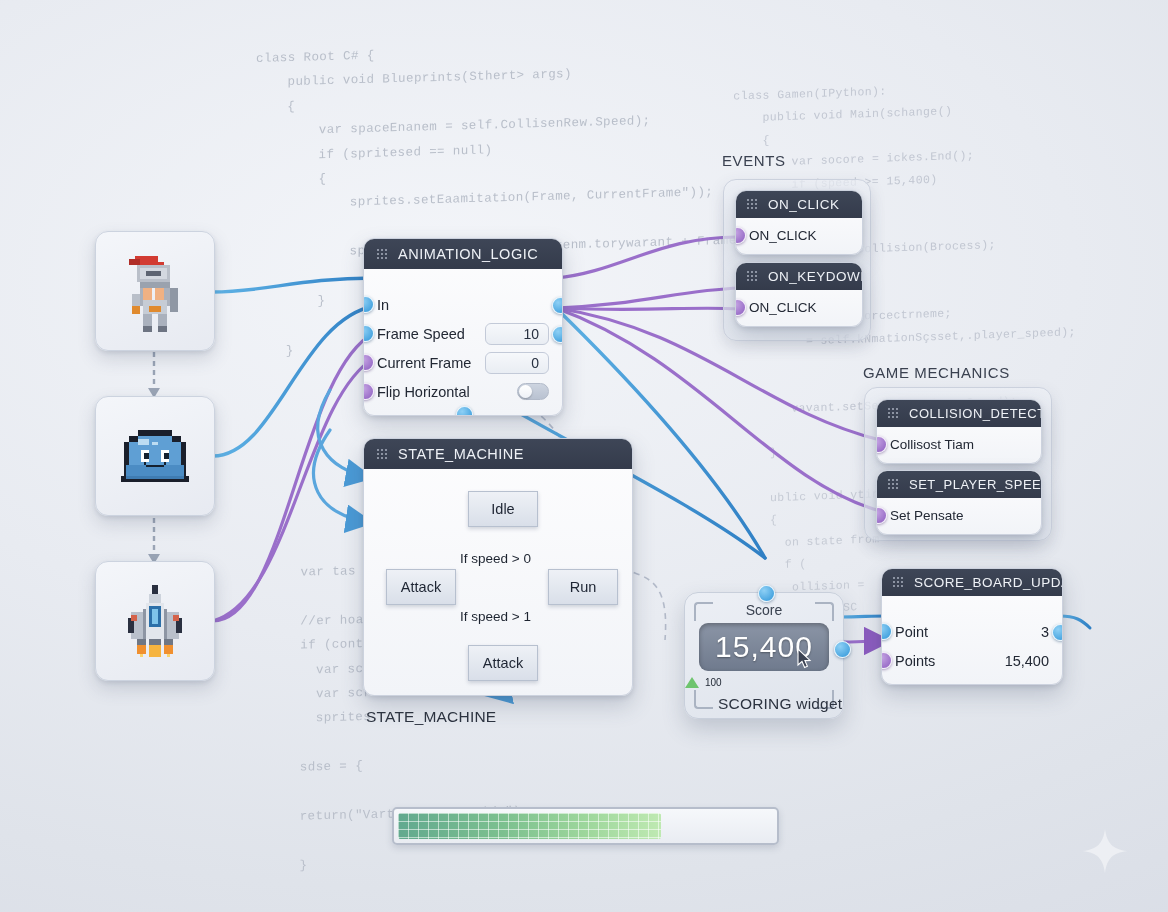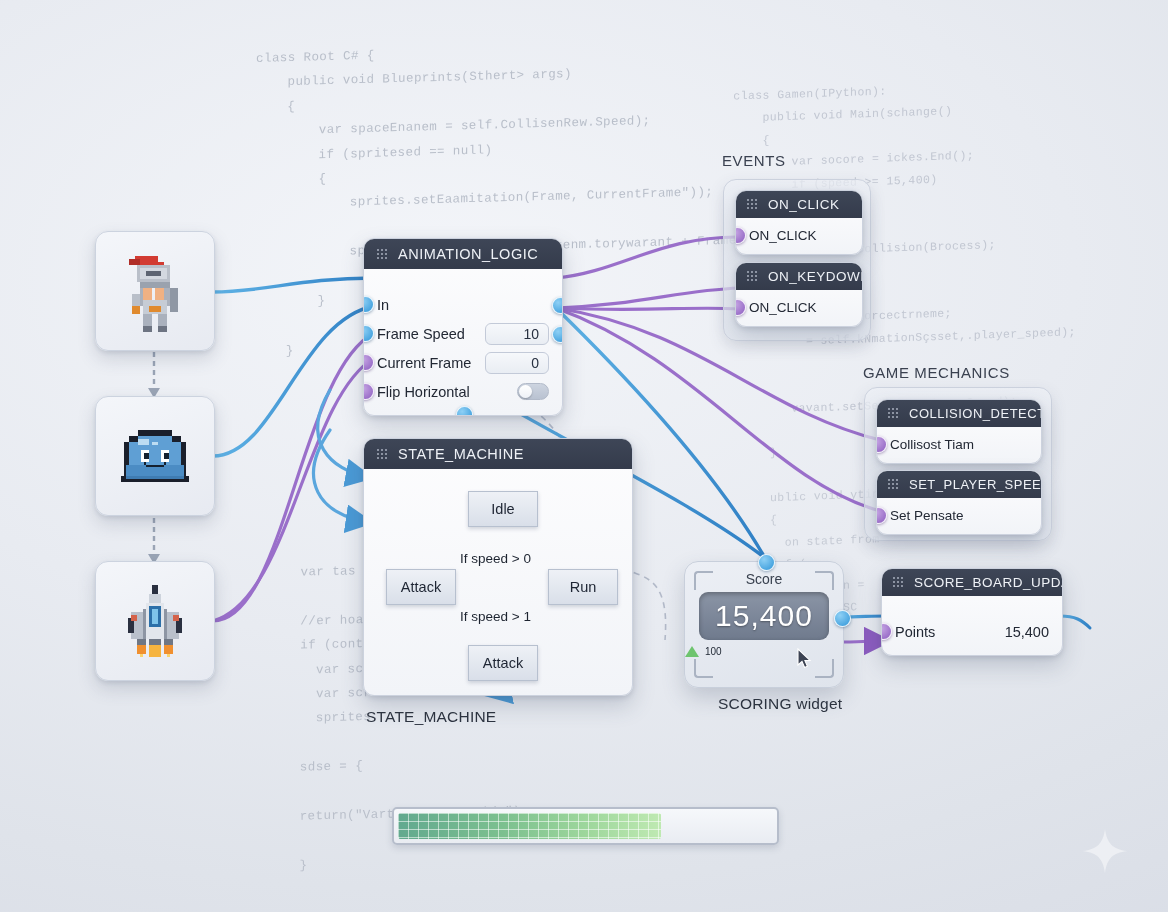--- a/index.html
+++ b/index.html
@@ -86,21 +86,21 @@
   #state-machine{left:363px;top:438px;width:268px;height:256px;}
   #state-machine .nbody{padding:0;height:212px;position:relative;}
   .state{position:absolute;width:68px;height:34px;border-radius:0;
     display:flex;align-items:center;justify-content:center;
     font-size:14.5px;color:#1e2533;
     background:linear-gradient(180deg,#eef1f6,#d9dfe9);
     border:1px solid #b7c0cf;box-shadow:0 2px 4px rgba(60,72,100,.22);}
   .translabel{position:absolute;font-size:13.5px;color:#1d2430;}
 
   
-  #scoring{position:absolute;left:684px;top:561px;width:158px;height:125px;
+  #scoring{position:absolute;left:684px;top:592px;width:158px;height:125px;
     border-radius:14px;
     background:linear-gradient(165deg,#eceff5 0%,#dfe4ec 100%);
     border:1px solid #c8cfdb;
     box-shadow:0 10px 22px rgba(60,72,100,.22);}
   #scoring .sc-title{text-align:center;font-size:14px;color:#39414f;padding-top:9px;}
   .lcd{margin:5px 14px 0 14px;height:48px;border-radius:9px;
     background:linear-gradient(180deg,#8b95a6 0%,#6f7a8d 100%);
     box-shadow:inset 0 2px 5px rgba(0,0,0,.3);
     display:flex;align-items:center;justify-content:center;
     color:#fff;font-size:30px;letter-spacing:1px;
@@ -423,20 +423,26 @@
     </div>
   </div>
 
   <div class="node" style="left:881px;top:568px;width:180px;">
     <div class="nhead" style="font-size:13.5px;padding:6px 10px;">
       <span class="grip"></span>
       <span>SCORE_BOARD_UPDATE</span>
     </div>
     <div class="nbody">
       <div class="row">
+        <span class="port in p-blue"></span>
+        <span class="lbl">Point</span>
+        <span>3</span>
+        <span class="port out p-blue" style="top:7px;"></span>
+      </div>
+      <div class="row">
         <span class="port in p-purple"></span>
         <span class="lbl">Points</span>
         <span>15,400</span>
       </div>
     </div>
   </div>
 
   <div id="scoring">
     <span class="bracket b-tl"></span>
     <span class="bracket b-tr"></span>

